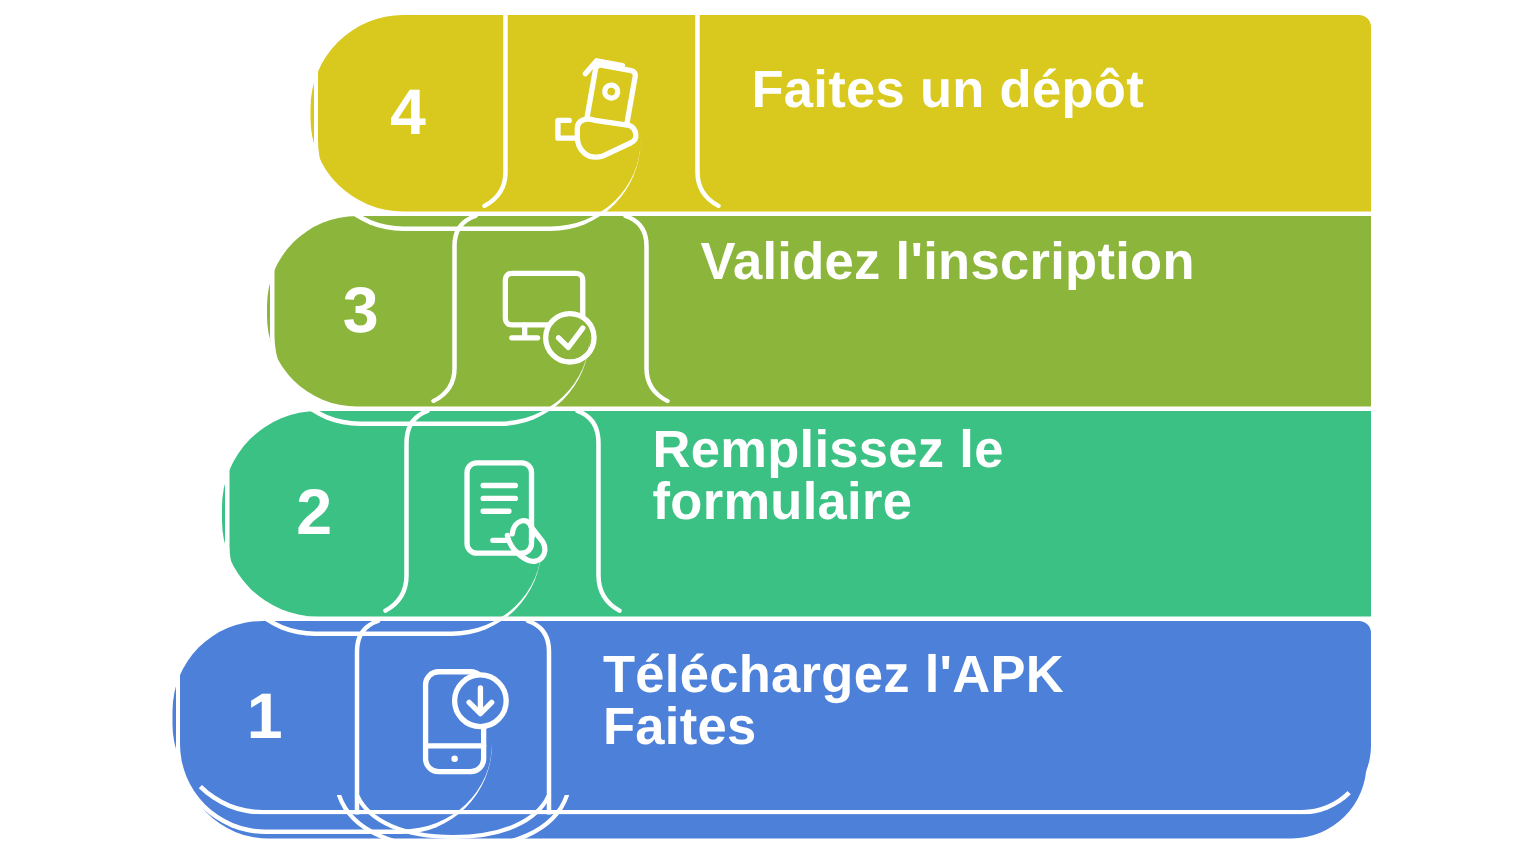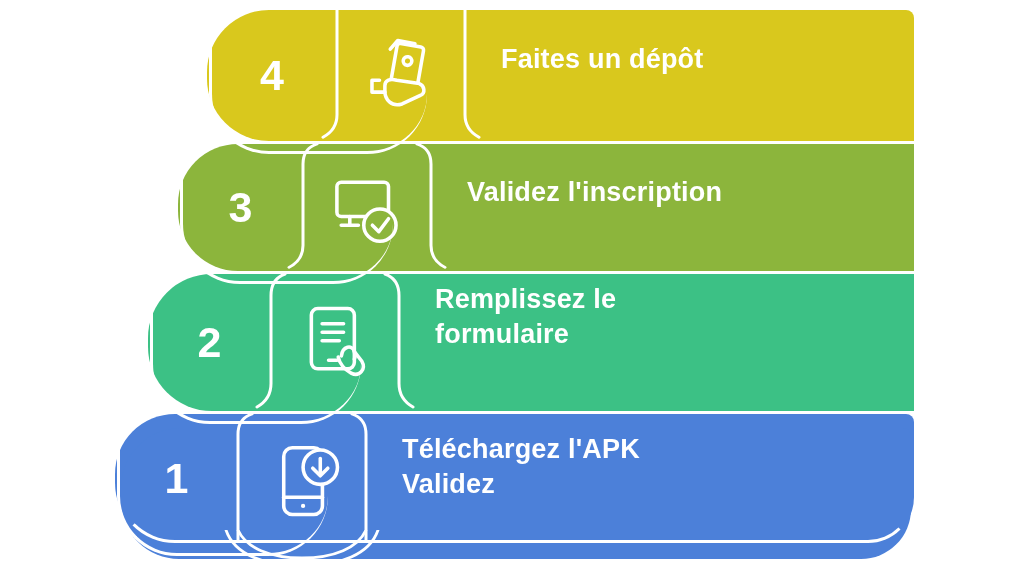--- a/index.html
+++ b/index.html
@@ -37,27 +37,27 @@
   .iconbox{
     flex:0 0 128px;
     display:flex;align-items:center;justify-content:center;
   }
   .iconbox svg{width:86px;height:86px;}
   .icon-stroke{stroke:#ffffff;stroke-width:3.3;fill:none;stroke-linecap:round;stroke-linejoin:round;}
   .bgfill{fill:var(--c);}
   .dotfill{fill:#ffffff;stroke:none;}
   .label{
     flex:1 1 auto;
-    font-size:27px;font-weight:bold;color:#fff;
+    font-size:35px;font-weight:bold;color:#fff;
     line-height:35px;letter-spacing:.2px;
     padding-left:36px;
     white-space:pre-line;
   }
   .row-4 .label{padding-top:32px;}
-  .row-3 .label{padding-top:31px;}
+  .row-3 .label{padding-top:13px;}
   .row-2 .label{padding-top:8px;}
   .row-1 .label{padding-top:18px;}
 
   
   .seam{
     position:absolute;top:0;height:100%;width:36px;
     pointer-events:none;
   }
   .row-4 .seam-l{left:112px;} .row-4 .seam-r{left:240px;}
   .row-3 .seam-l{left:107px;} .row-3 .seam-r{left:235px;}
@@ -188,17 +188,17 @@
       <svg viewBox="0 0 80 80">
         <rect class="icon-stroke" x="23" y="11" width="36" height="62" rx="8"></rect>
         <line class="icon-stroke" x1="23" y1="57" x2="59" y2="57"></line>
         <circle class="dotfill" cx="41" cy="65" r="2"></circle>
         <circle class="icon-stroke bgfill" cx="57" cy="29" r="16"></circle>
         <line class="icon-stroke" x1="57" y1="21" x2="57" y2="36"></line>
         <polyline class="icon-stroke" points="50,30 57,37 64,30"></polyline>
       </svg>
     </div>
     <div class="label">Téléchargez l'APK
-Validez</div>
+Faites</div>
     <div class="bottomline"></div>
   </div>
 
 </div>
 
 </body></html>

